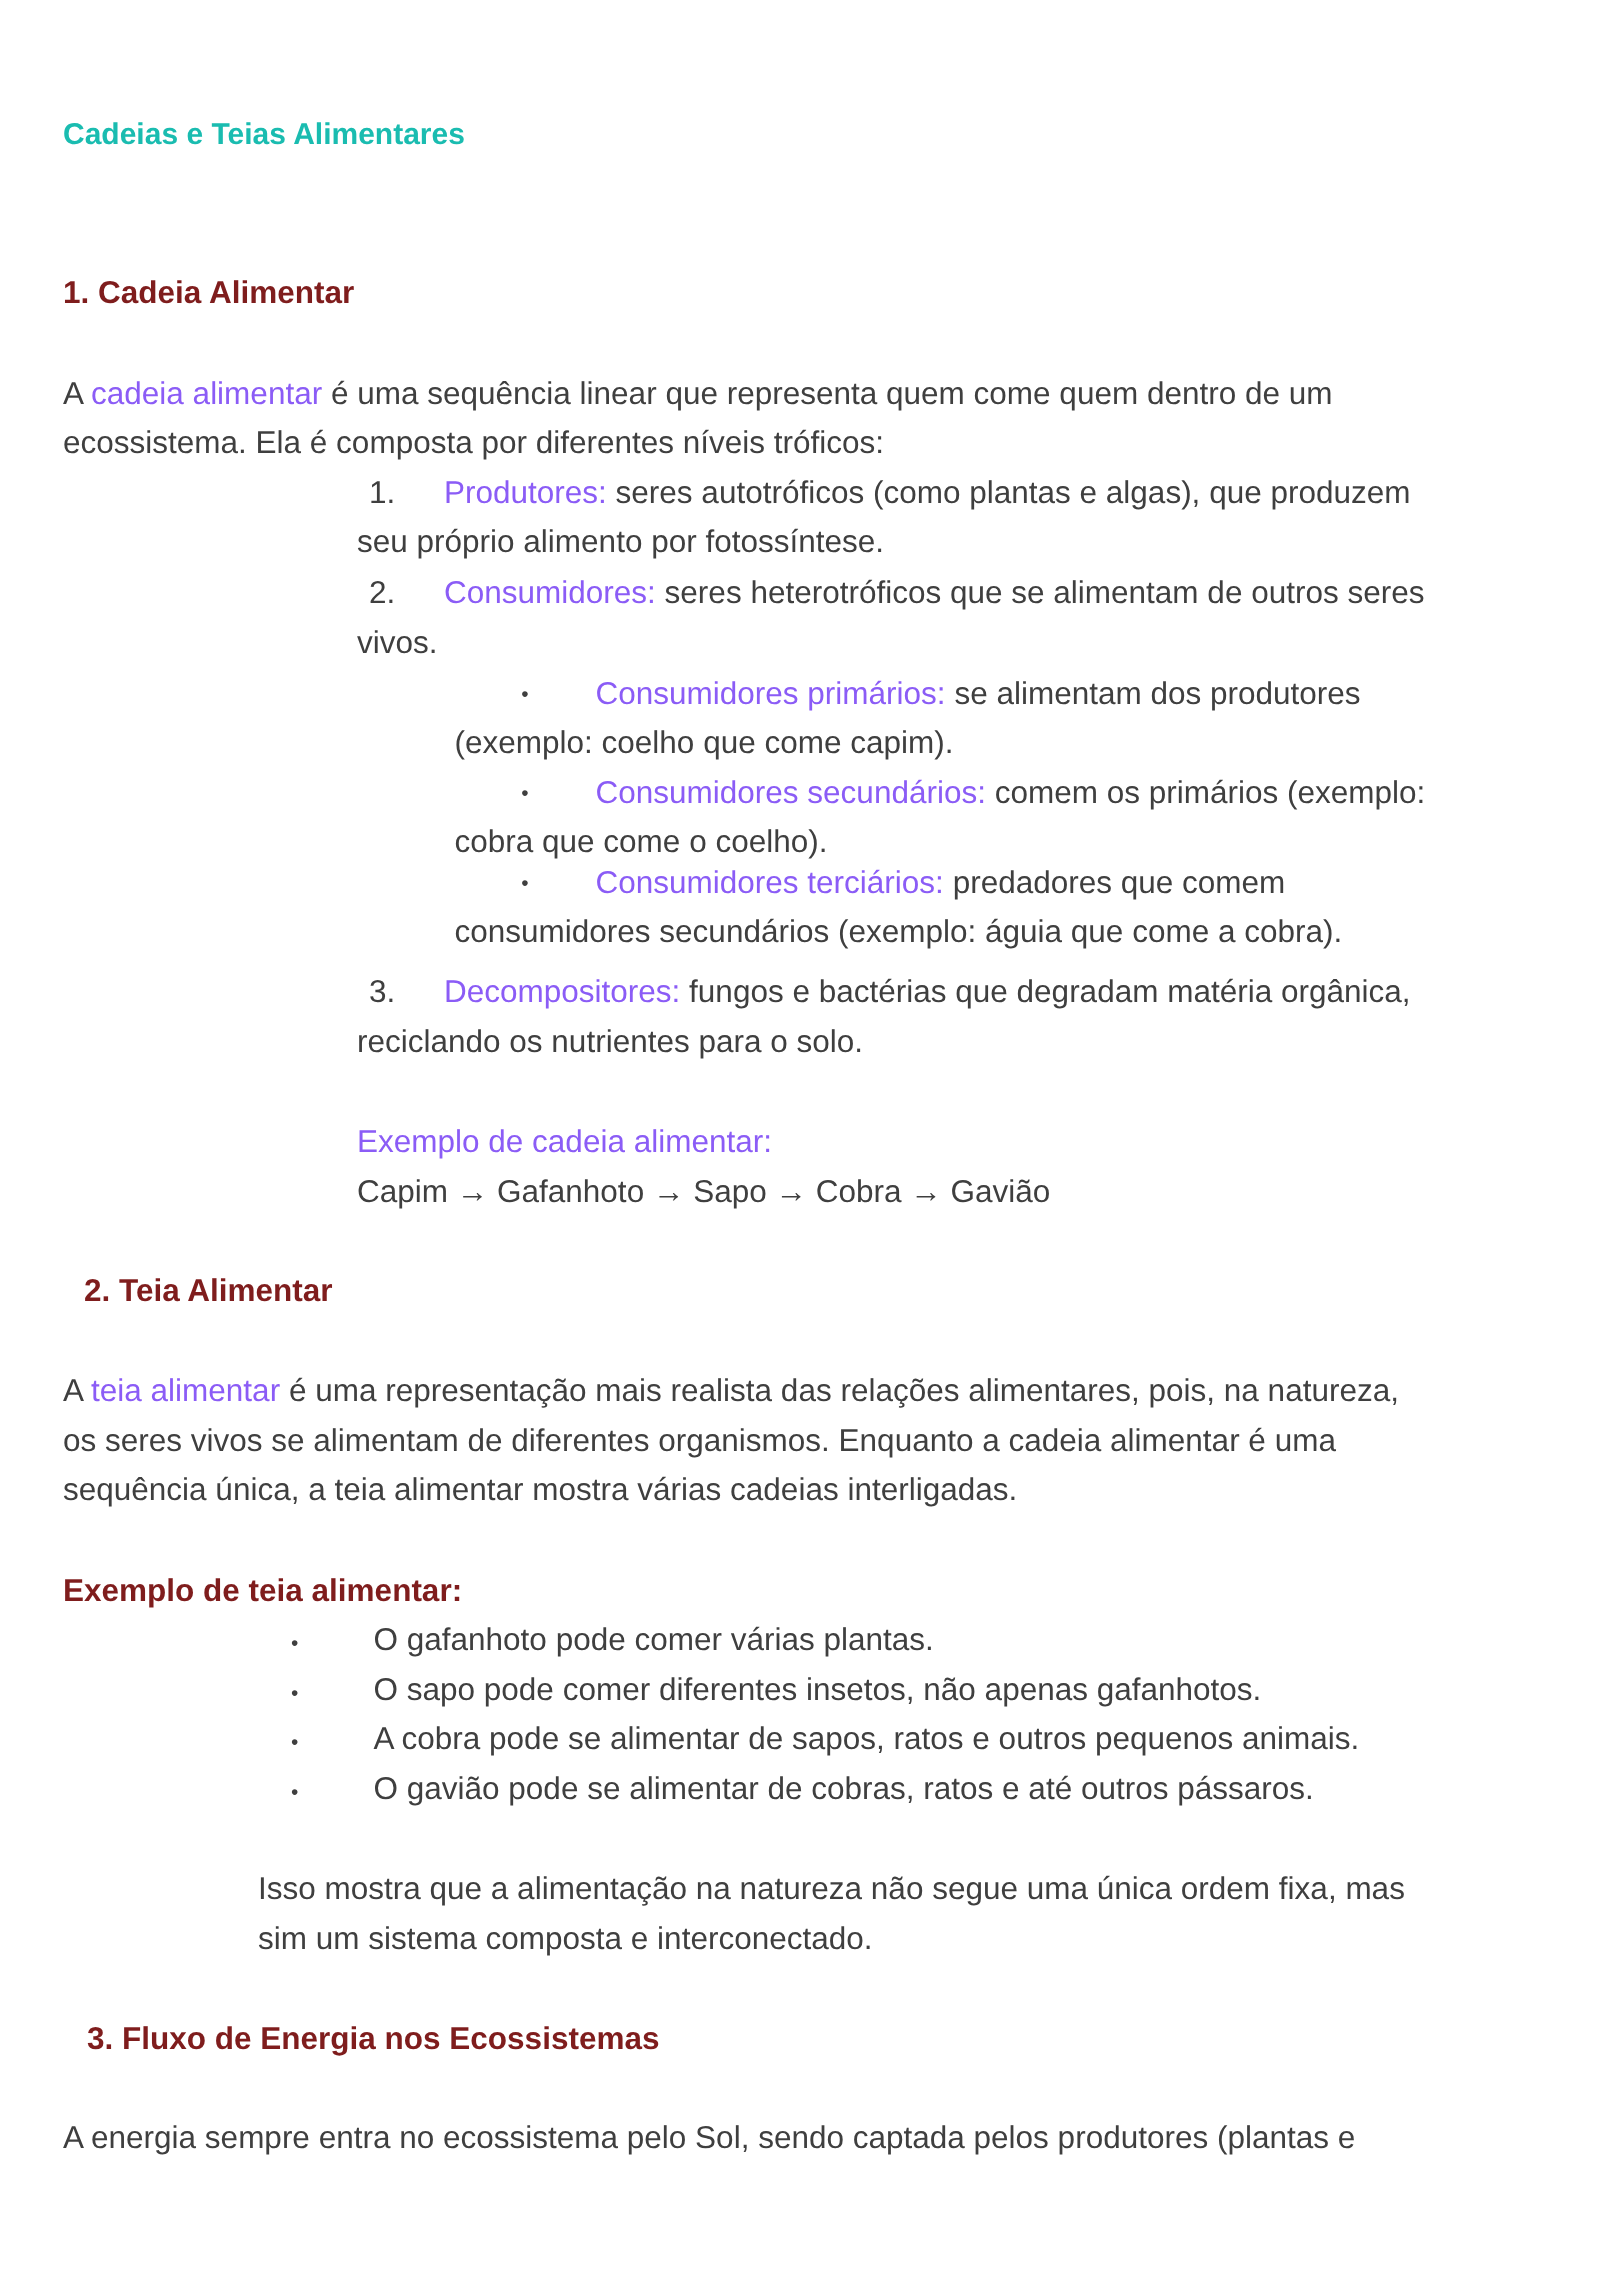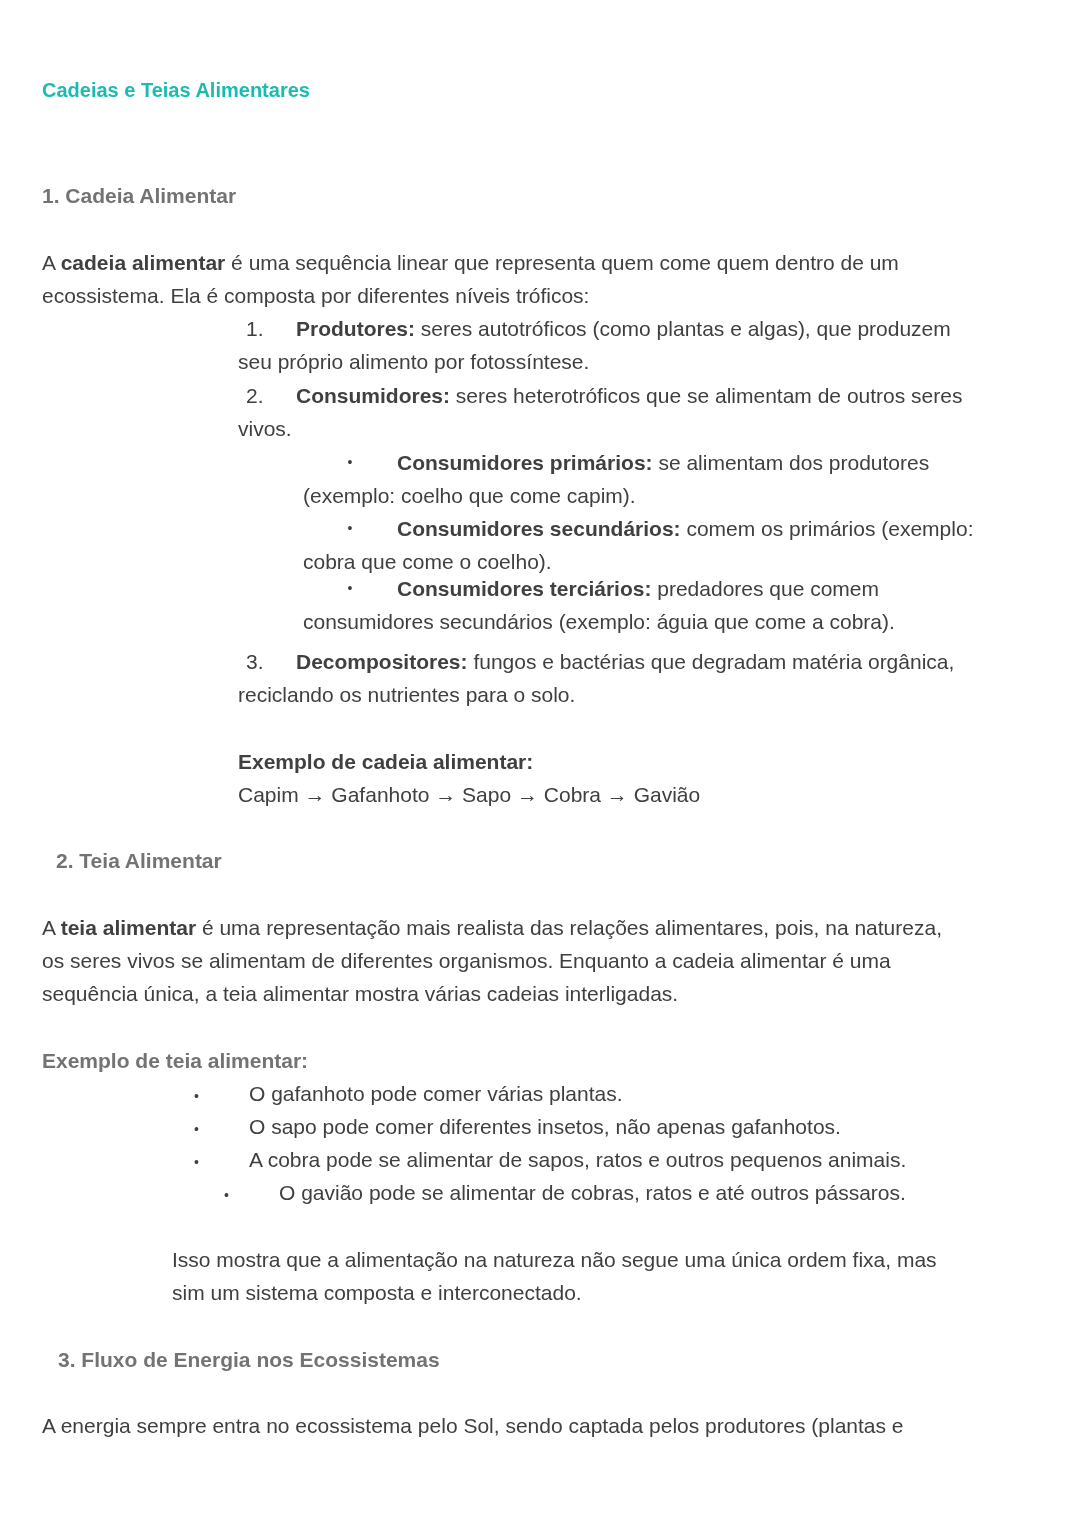--- a/index.html
+++ b/index.html
@@ -12,23 +12,23 @@
       font-size: 21px;
       line-height: 33px;
     }
     .page { position: relative; width: 1080px; height: 1527px; }
     .abs { position: absolute; }
     .title {
       left: 42px; top: 70px;
       font-size: 20px; line-height: 40px; font-weight: bold;
       color: #1abcb0; white-space: nowrap;
     }
-    .h2 { font-weight: bold; white-space: nowrap; color: #737373; }
+    .h2 { font-weight: bold; white-space: nowrap; color: #7f1d1d; }
     .para { left: 42px; width: 1000px; }
-    b { font-weight: bold; color: #404040; }
+    b { font-weight: normal; color: #8b5cf6; }
     .num { display: inline-block; width: 58px; padding-left: 8px; box-sizing: border-box; }
     .bullet-dot { display: inline-block; width: 60px; text-align: center; font-size: 14px; vertical-align: top; }
     .teia-bullet { left: 190px; white-space: nowrap; }
     .teia-bullet .dot { display: inline-block; width: 55px; text-align: left; padding-left: 4px; font-size: 14px; }
     .line { white-space: nowrap; }
   </style>
 </head>
 <body>
 
 <div class="page">
@@ -89,21 +89,21 @@
 
   <div class="abs teia-bullet" style="top:1077px;">
     <span class="dot">•</span><span>O gafanhoto pode comer várias plantas.</span>
   </div>
   <div class="abs teia-bullet" style="top:1110px;">
     <span class="dot">•</span><span>O sapo pode comer diferentes insetos, não apenas gafanhotos.</span>
   </div>
   <div class="abs teia-bullet" style="top:1143px;">
     <span class="dot">•</span><span>A cobra pode se alimentar de sapos, ratos e outros pequenos animais.</span>
   </div>
-  <div class="abs teia-bullet" style="top:1176px;margin-left:30px;">
+  <div class="abs teia-bullet" style="top:1176px;">
     <span class="dot">•</span><span>O gavião pode se alimentar de cobras, ratos e até outros pássaros.</span>
   </div>
 
   <div class="abs" style="left:172px; top:1243px;">
     <div class="line">Isso mostra que a alimentação na natureza não segue uma única ordem fixa, mas</div>
     <div class="line">sim um sistema composta e interconectado.</div>
   </div>
 
   <div class="abs h2" style="left:58px; top:1343px;">3. Fluxo de Energia nos Ecossistemas</div>
 

